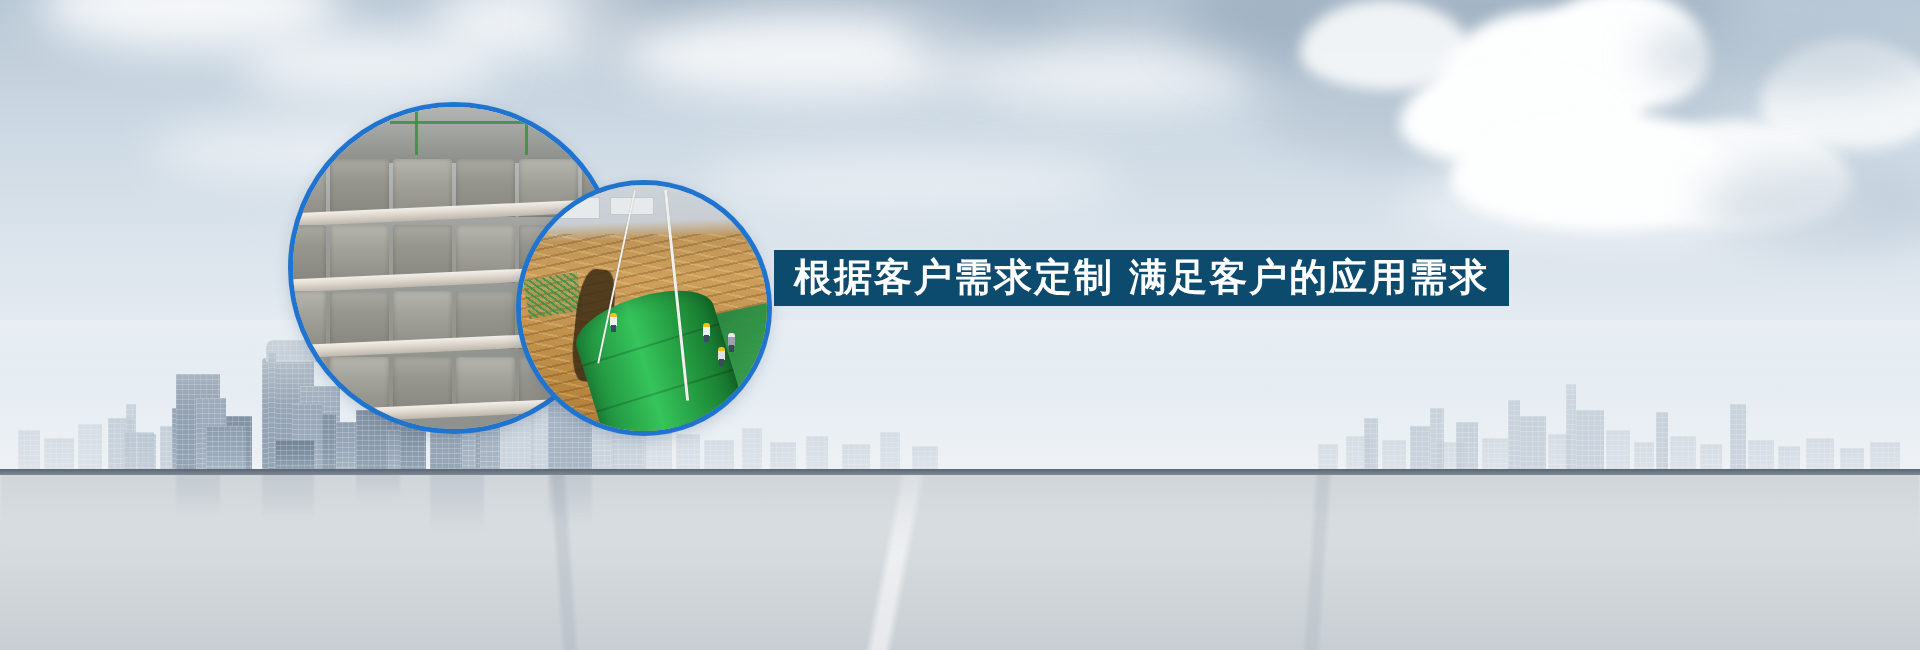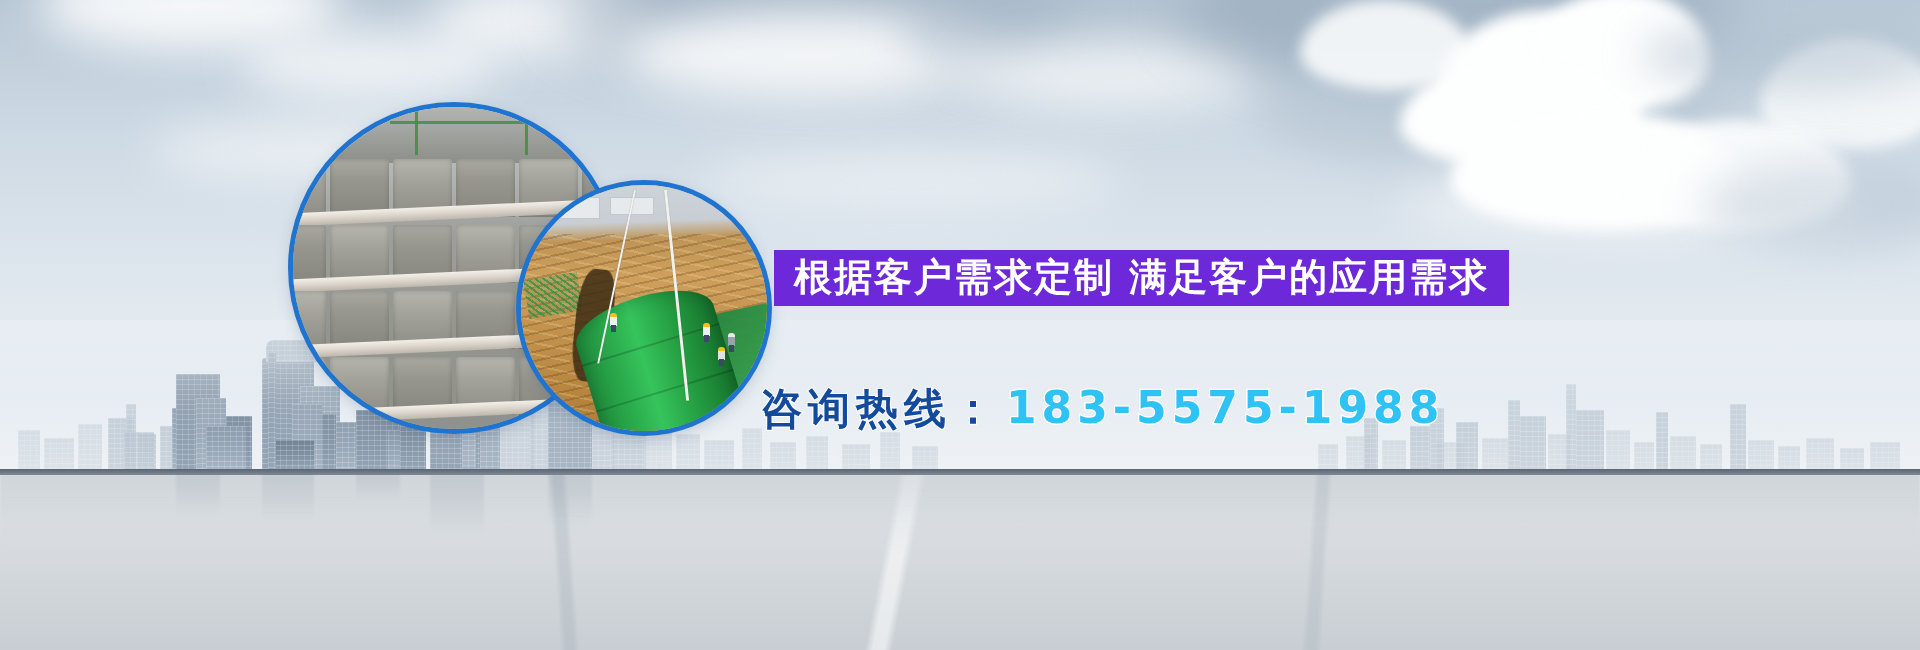--- a/index.html
+++ b/index.html
@@ -153,21 +153,21 @@
   }
 
   .bars{position:absolute;left:722px;top:6px;width:66px;height:110px;display:flex;gap:7px;}
   .bar{width:13px;height:100%;background:linear-gradient(180deg,#1f7fd2 0%,#2fa3e6 100%);
     box-shadow:0 0 0 2.5px #ffffff;}
   .bar.b2{background:linear-gradient(180deg,#1a6fc0 0%,#2b95dc 100%);}
   .bar.b3{background:linear-gradient(180deg,#1560ad 0%,#2488d4 100%);}
 
   .red-bar{
     position:absolute;left:14px;top:122px;
-    background:#6d28d9;
+    background:#0c4a6e;
     padding:8px 20px 10px 20px;
   }
   .red-bar span{
     font-size:38px;font-weight:bold;color:#ffffff;letter-spacing:2px;
     font-family:"DejaVu Sans","Liberation Sans",sans-serif;
     white-space:nowrap;line-height:1;
   }
 
   .slogan{
     position:absolute;left:52px;top:200px;
@@ -403,19 +403,16 @@
   </div>
 
   <div class="text-block">
 
 
     <div class="red-bar">
       <span>根据客户需求定制 满足客户的应用需求</span>
     </div>
 
 
-    <div class="hotline">
-      <span class="lbl">咨询热线：</span><span class="num">183-5575-1988</span>
-    </div>
 
   </div>
 
 </div>
 
 </body></html>

